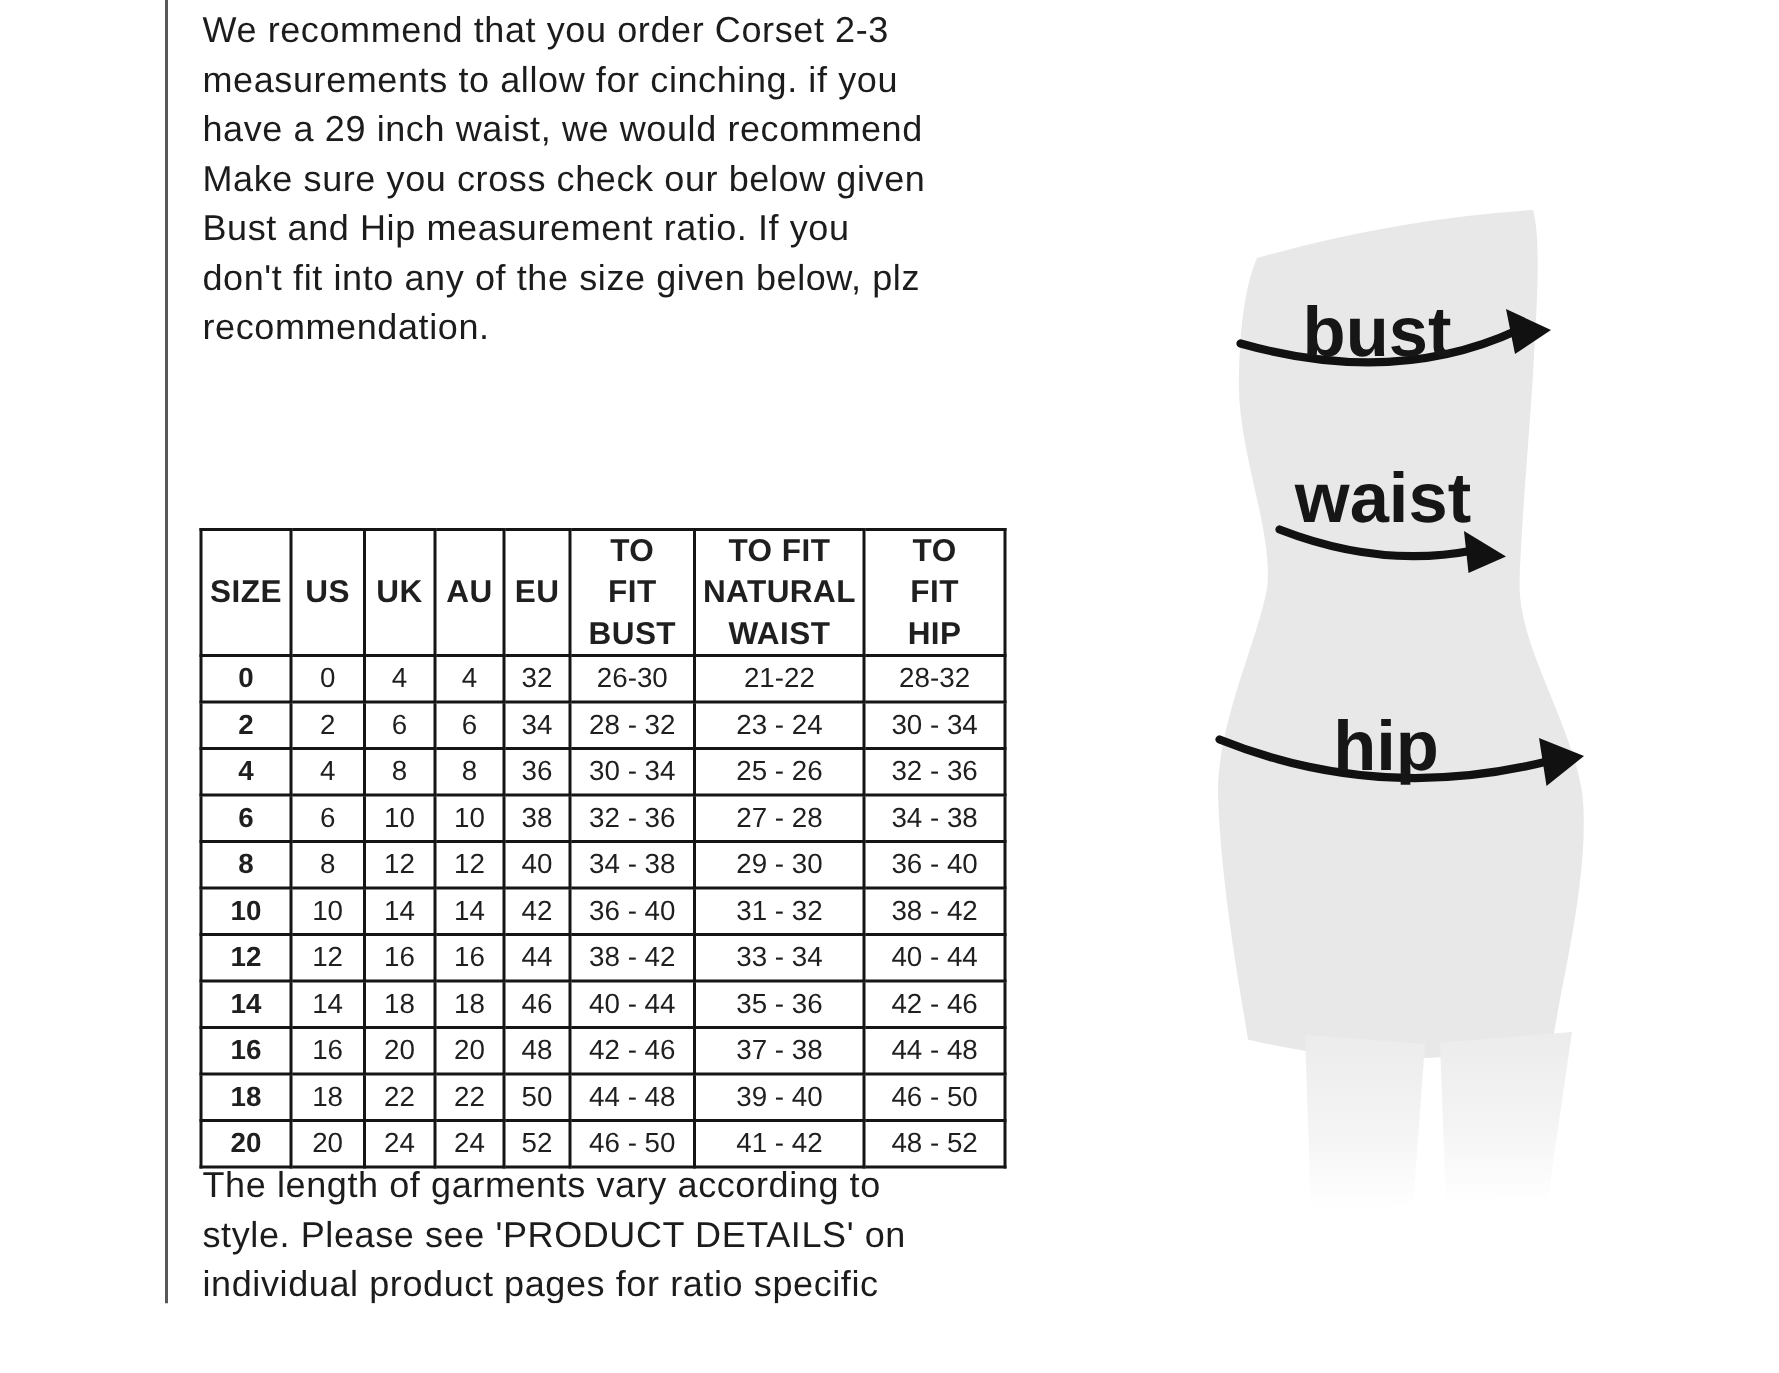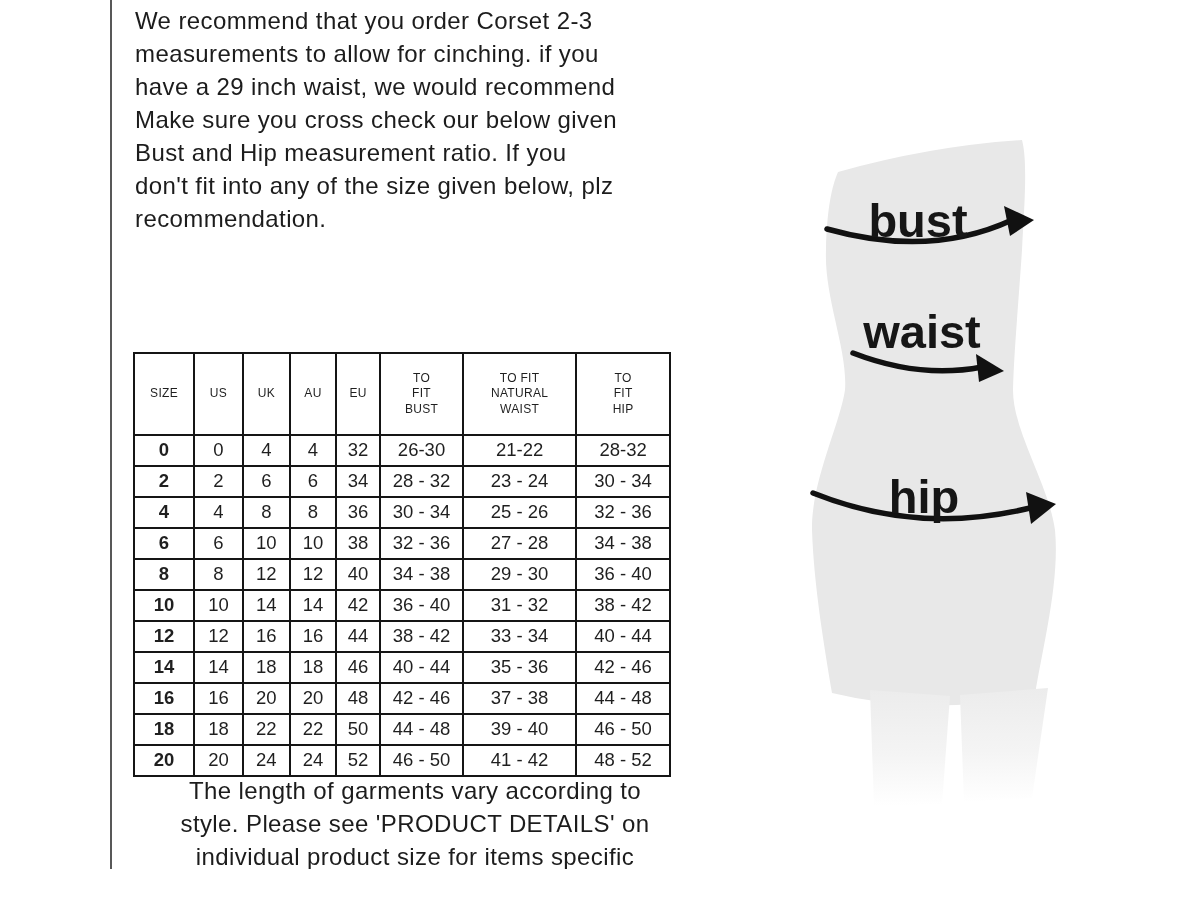--- a/index.html
+++ b/index.html
@@ -4,26 +4,26 @@
 <style>
   html,body{margin:0;padding:0;background:#ffffff;}
   .canvas{position:relative;width:1186px;height:869px;background:#ffffff;overflow:hidden;
           font-family:"Liberation Sans", sans-serif;color:#1c1c1c;}
   .fade-band{position:absolute;left:0;top:876px;width:1186px;height:30px;background:#fafafa;}
   .vrule{position:absolute;left:110px;top:0;width:2px;height:906px;background:#585858;}
   .hrule{position:absolute;left:0;top:906px;width:1186px;height:4px;background:#141414;}
   .intro{position:absolute;left:135px;top:4px;width:560px;}
   .intro .ln{font-size:24px;line-height:33px;letter-spacing:.4px;white-space:nowrap;}
   .outro{position:absolute;left:135px;top:774px;width:560px;}
-  .outro .ln{font-size:24px;line-height:33px;letter-spacing:.4px;white-space:nowrap;text-align:center;}
+  .outro .ln{font-size:24px;line-height:33px;letter-spacing:.4px;white-space:nowrap;}
   table.size-chart{position:absolute;left:133px;top:352px;width:538px;
           border-collapse:collapse;table-layout:fixed;background:#ffffff;}
   table.size-chart th,table.size-chart td{border:2.5px solid #151515;text-align:center;vertical-align:middle;
           padding:0 2px;color:#1f1f1f;}
-  table.size-chart th{font-size:12px;font-weight:normal;letter-spacing:.3px;line-height:1.3;
+  table.size-chart th{font-size:21px;font-weight:bold;letter-spacing:.3px;line-height:1.3;
           white-space:pre-line;height:80px;}
   table.size-chart td{font-size:18.5px;height:29px;line-height:1;}
   table.size-chart td.size-col{font-weight:bold;}
   col.c-size{width:11.2%}col.c-us{width:9.1%}col.c-uk{width:8.8%}col.c-au{width:8.6%}
   col.c-eu{width:8.2%}col.c-bust{width:15.5%}col.c-waist{width:21.1%}col.c-hip{width:17.5%}
   .figure-wrap{position:absolute;left:770px;top:90px;width:416px;height:825px;}
   .figure-wrap svg{display:block;width:416px;height:825px;}
   .fig-label{font-family:"Liberation Sans", sans-serif;font-size:47px;font-weight:bold;fill:#161616;}
 </style>
 </head>
@@ -184,21 +184,21 @@
         <td>46 - 50</td>
         <td>41 - 42</td>
         <td>48 - 52</td>
       </tr>
     </tbody>
   </table>
 
   <div class="outro">
     <div class="ln">The length of garments vary according to</div>
     <div class="ln">style. Please see 'PRODUCT DETAILS'  on</div>
-    <div class="ln">individual product size for items specific</div>
+    <div class="ln">individual product pages for ratio specific</div>
     <div class="ln">length measurements.</div>
   </div>
 
   <div class="figure-wrap">
     <svg viewBox="0 0 416 825" xmlns="http://www.w3.org/2000/svg">
       <defs>
         <linearGradient id="legfade" x1="0" y1="0" x2="0" y2="1">
           <stop offset="0" stop-color="#ececec"></stop>
           <stop offset="0.55" stop-color="#f4f4f4"></stop>
           <stop offset="1" stop-color="#ffffff"></stop>

